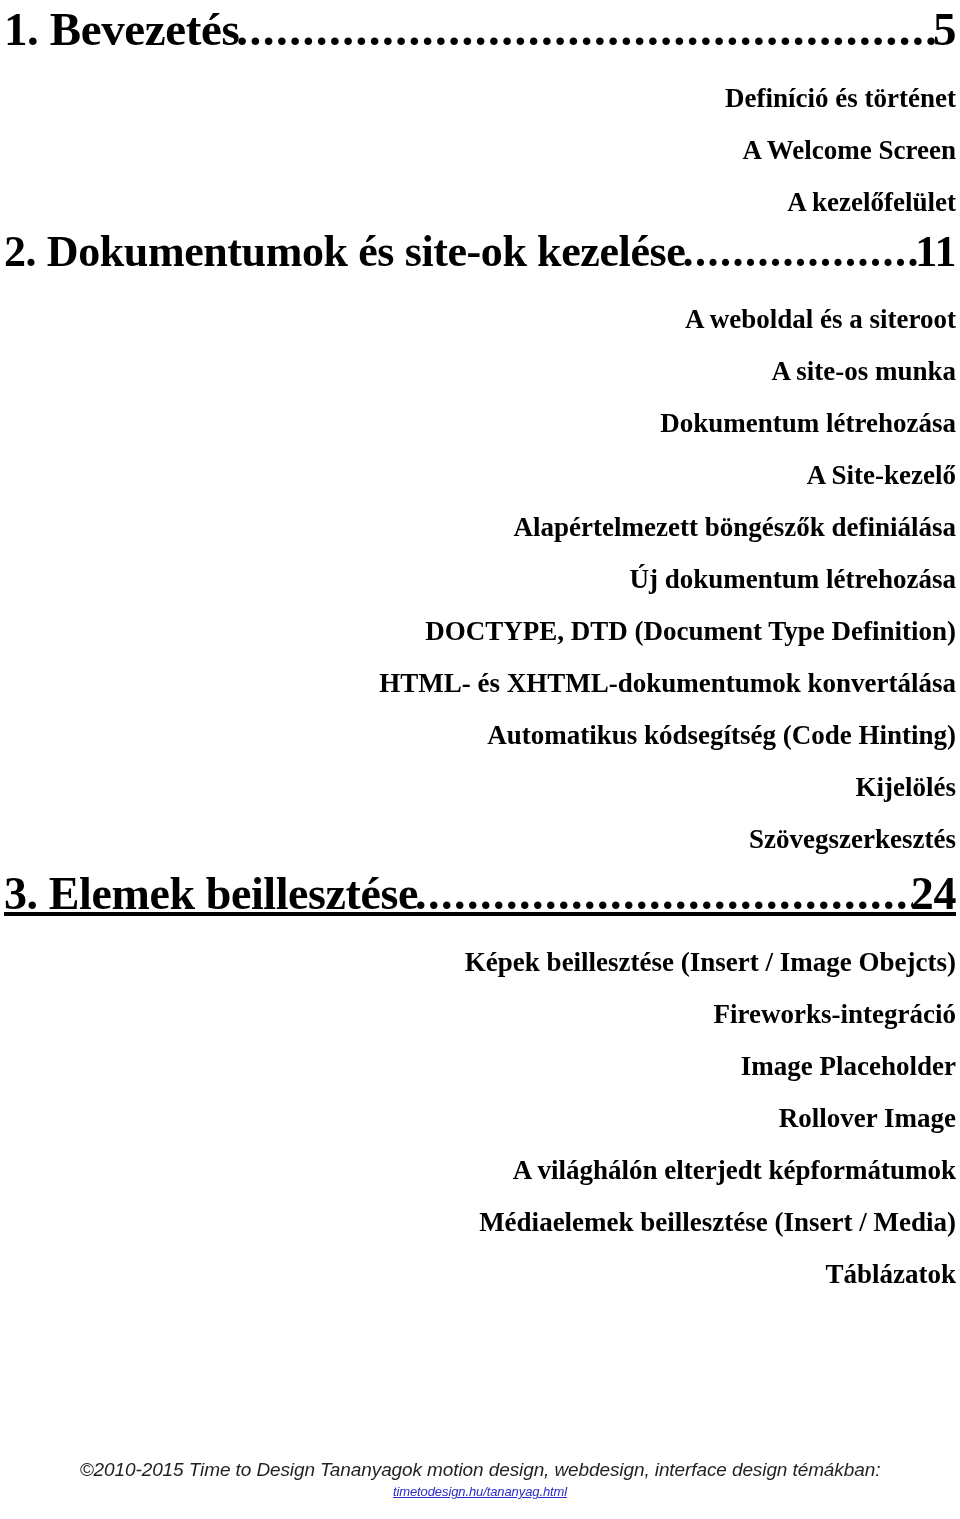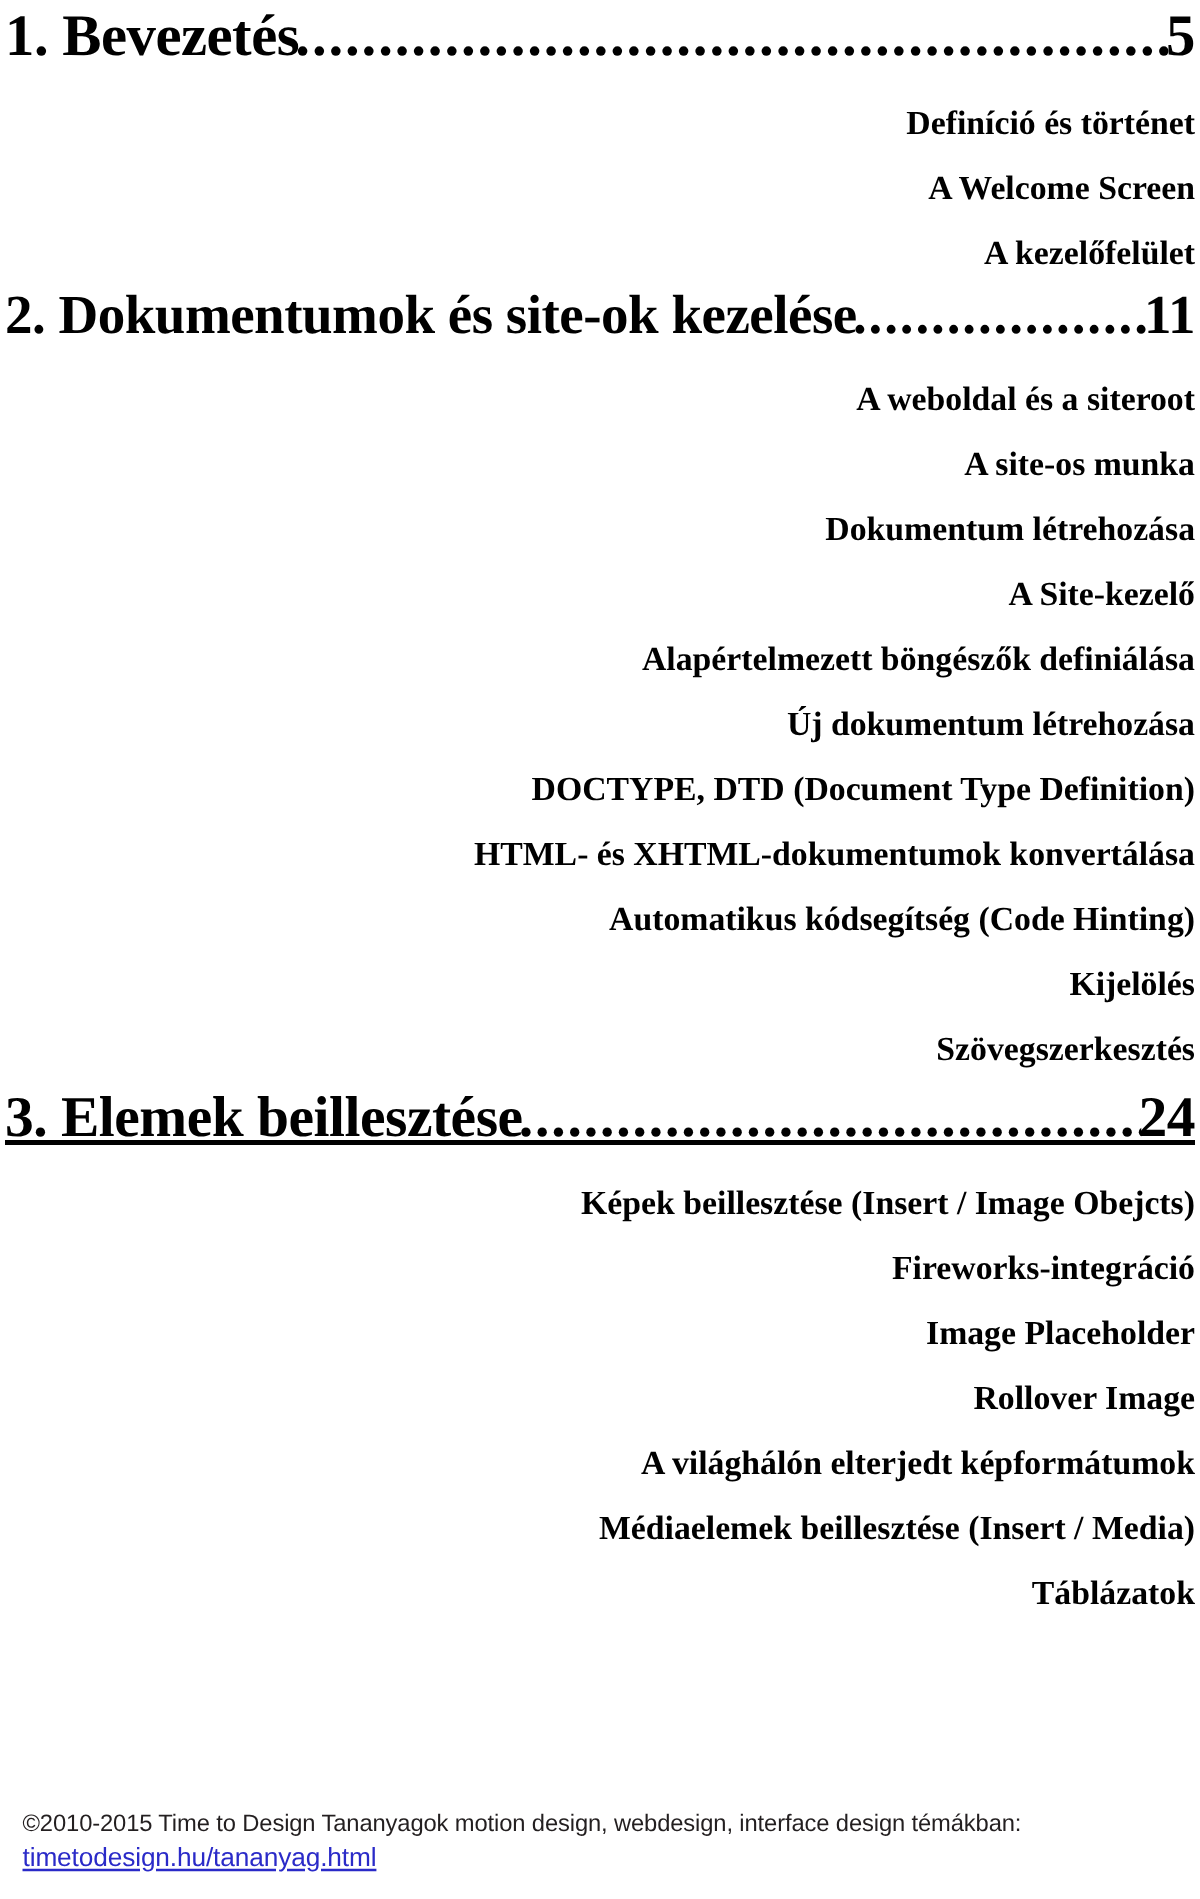--- a/index.html
+++ b/index.html
@@ -75,34 +75,36 @@
     line-height: 1.0;
     margin-top: 25px;
     white-space: nowrap;
     text-align: right;
   }
   .group-top { margin-top: 32px; }
 
   
   .footer {
     position: absolute;
-    left: 18px;
+    left: 0;
     right: 0;
     bottom: 18px;
+    text-align: center;
     font-family: "Liberation Sans", "DejaVu Sans", sans-serif;
     font-weight: normal;
+    font-style: italic;
   }
   .footer-line {
     font-size: 19px;
     line-height: 1.35;
     color: #231f20;
     letter-spacing: -0.1px;
   }
   .footer-link {
-    font-size: 21px;
+    font-size: 13px;
     line-height: 1.35;
     color: #2a2ac8;
     text-decoration: underline;
     letter-spacing: -0.1px;
   }
 </style>
 </head>
 <body>
 
 <div class="page">

